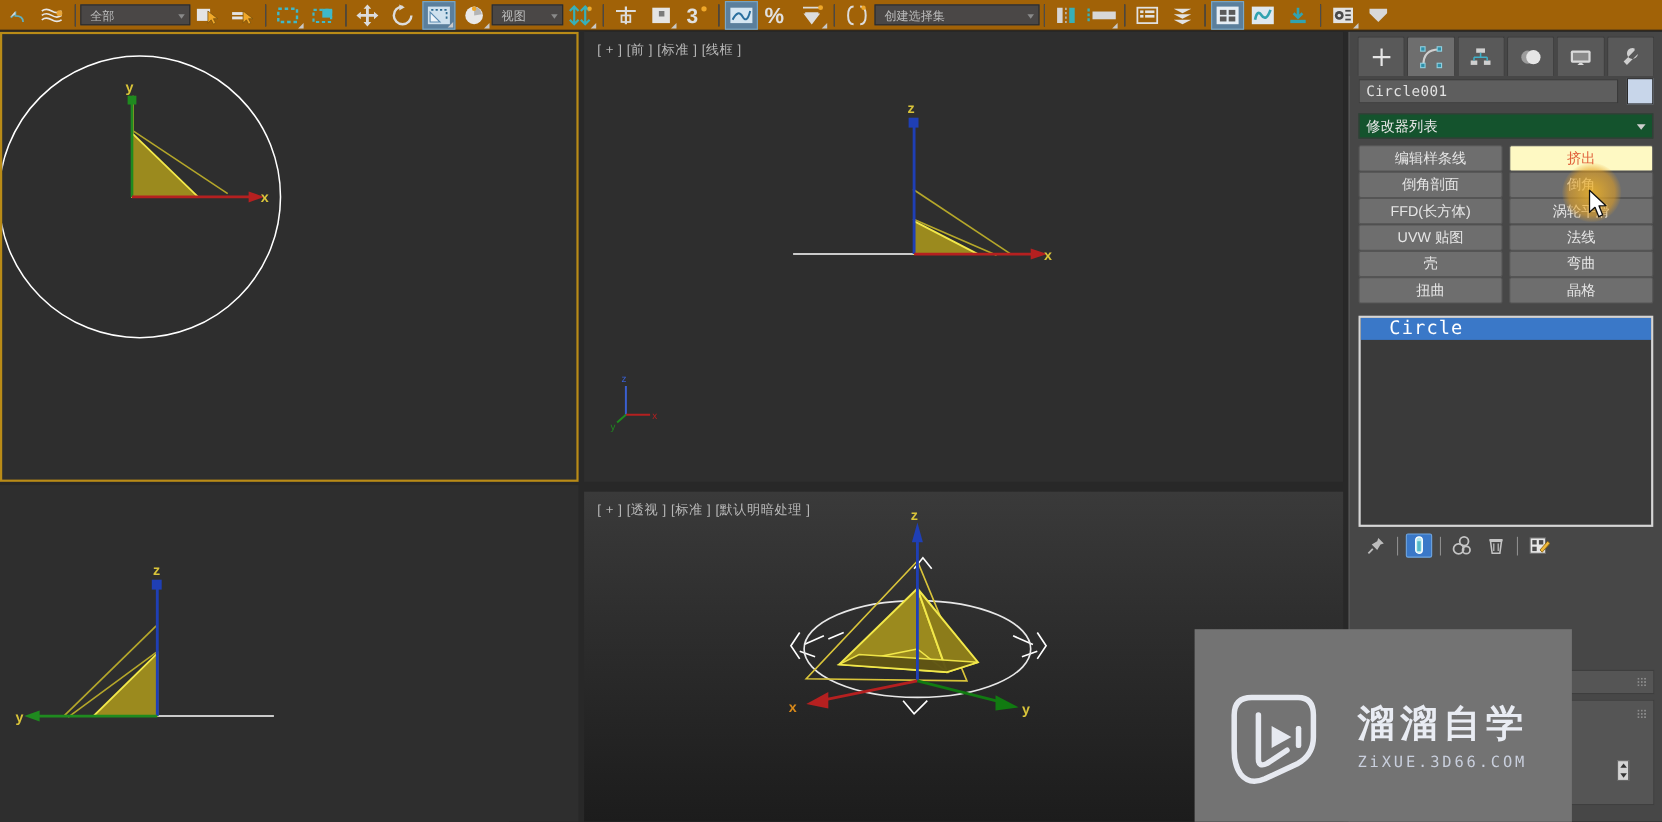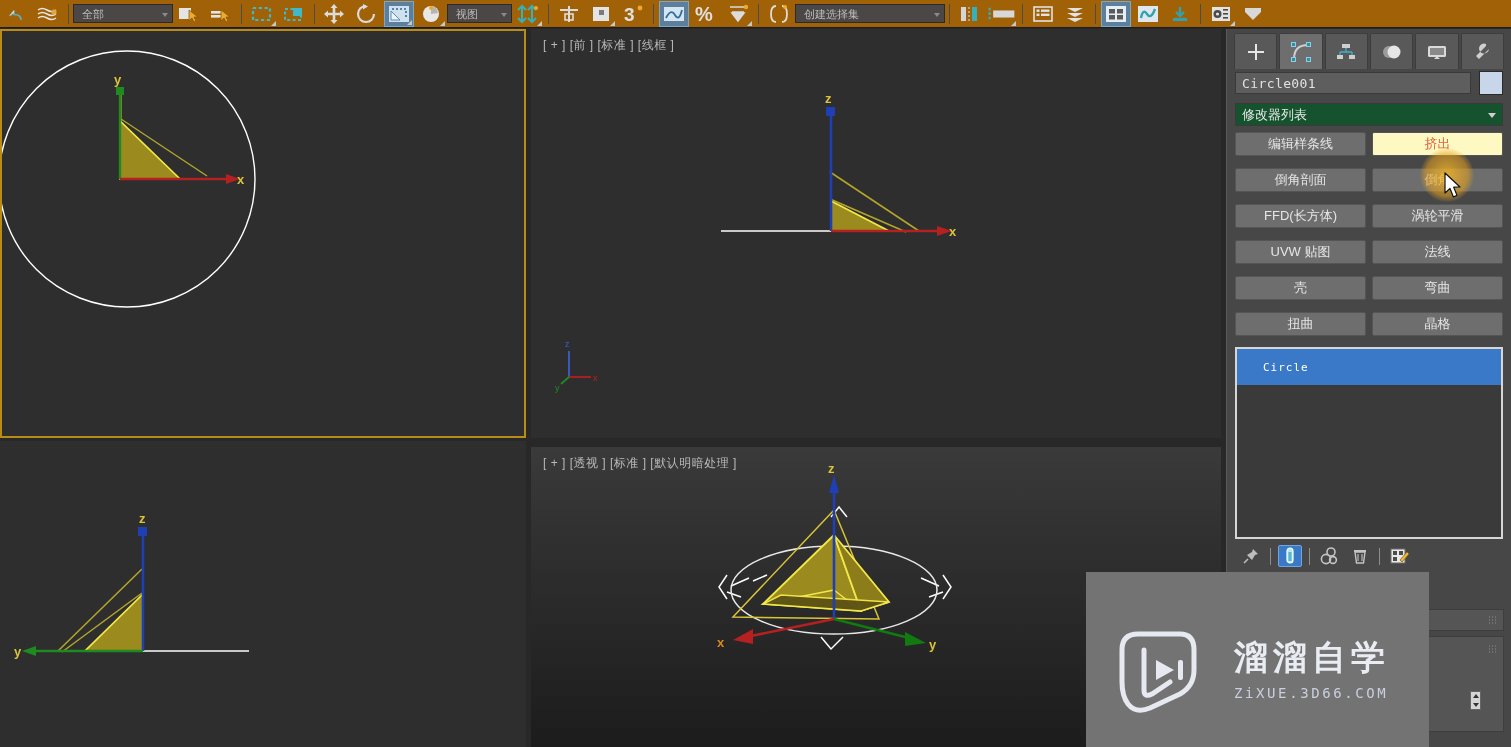--- a/index.html
+++ b/index.html
@@ -85,37 +85,37 @@
     margin: 4px 8px 6px 8px; height: 23px; background: #14532d; border: 1px solid #3a3a3a;
     display: flex; align-items: center; padding: 0 6px; color: #e8e8e8; font-size: 13px;
     position: relative;
   }
   .cp-modlist .caret {
     position: absolute; right: 6px; top: 9px;
     border-left: 4px solid transparent; border-right: 4px solid transparent; border-top: 5px solid #cfcfcf;
   }
 
   .modgrid {
-    display: grid; grid-template-columns: 1fr 1fr; gap: 12px 6px;
+    display: grid; grid-template-columns: 1fr 1fr; gap: 0 6px;
     padding: 0 8px;
   }
   .modbtn {
     height: 24px; background: #6e6e6e; border: 1px solid #555;
     color: #e6e6e6; font-size: 13px; display: flex; align-items: center; justify-content: center;
     border-radius: 2px; white-space: nowrap;
   }
   .modbtn.hot { background: #fef9c3; color: #e0603a; }
 
   .stack {
     margin: 11px 8px 0 8px; height: 192px; background: #3a3a3a;
     border: 2px solid #d6d6d6; overflow: hidden;
   }
   .stack-item {
-    height: 36px; background: #3a78c8; color: #ffffff;
-    font-family: "DejaVu Sans Mono", monospace; font-size: 11px;
+    height: 20px; background: #3a78c8; color: #ffffff;
+    font-family: "DejaVu Sans Mono", monospace; font-size: 17px;
     display: flex; align-items: center; padding-left: 26px; letter-spacing: 1px;
   }
 
   .stack-tools {
     display: flex; align-items: center; gap: 7px; padding: 6px 10px 0 12px;
   }
   .st-btn { width: 24px; height: 22px; display:flex;align-items:center;justify-content:center;}
   .st-btn.on { background: #3a78c8; border: 1px solid #6fa6e0; border-radius: 2px; }
   .st-div { width: 1px; height: 17px; background: #8d8d8d; }
 

